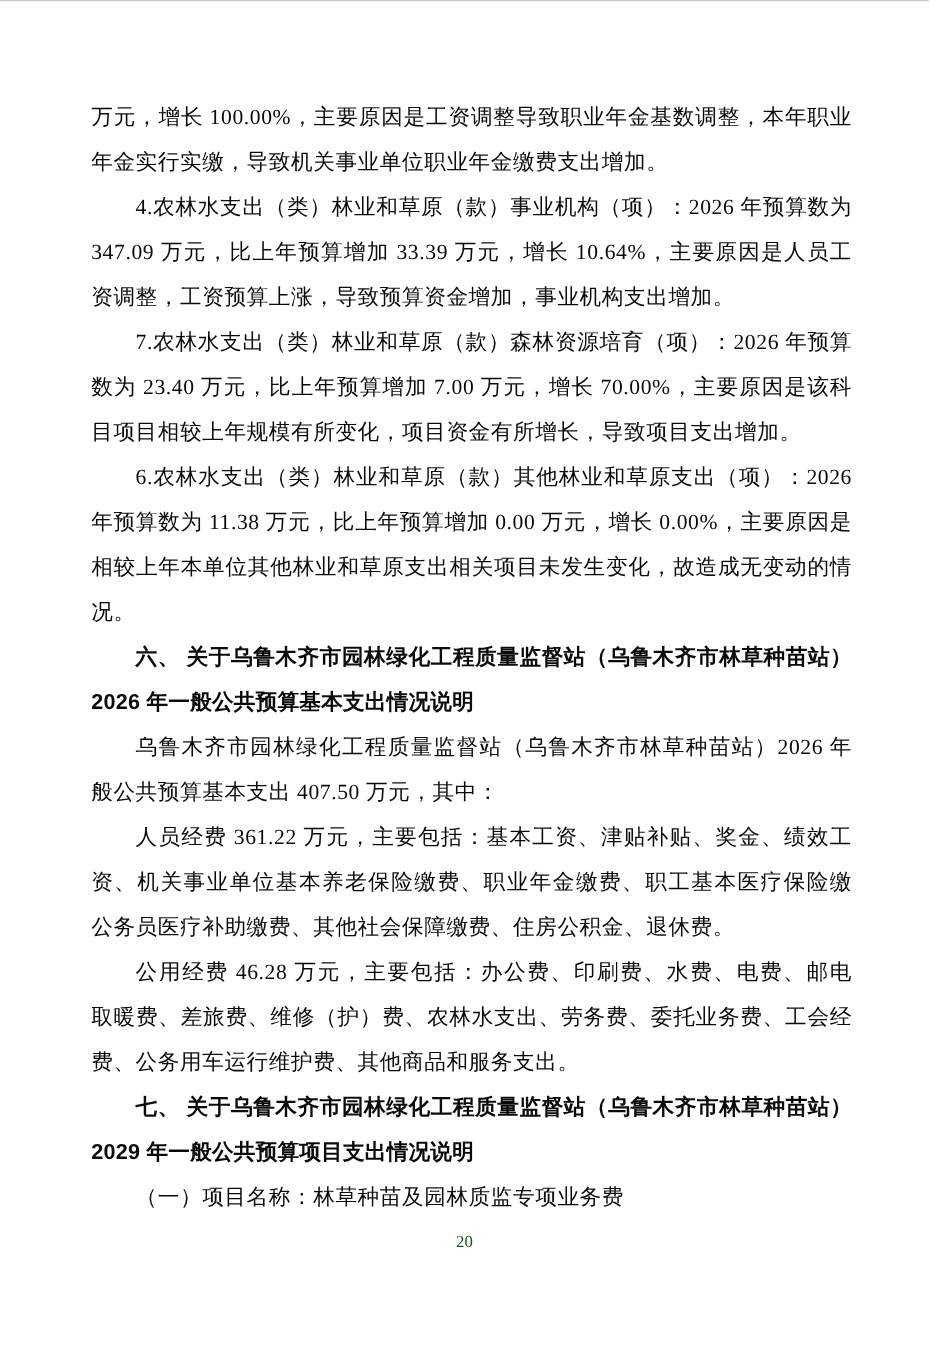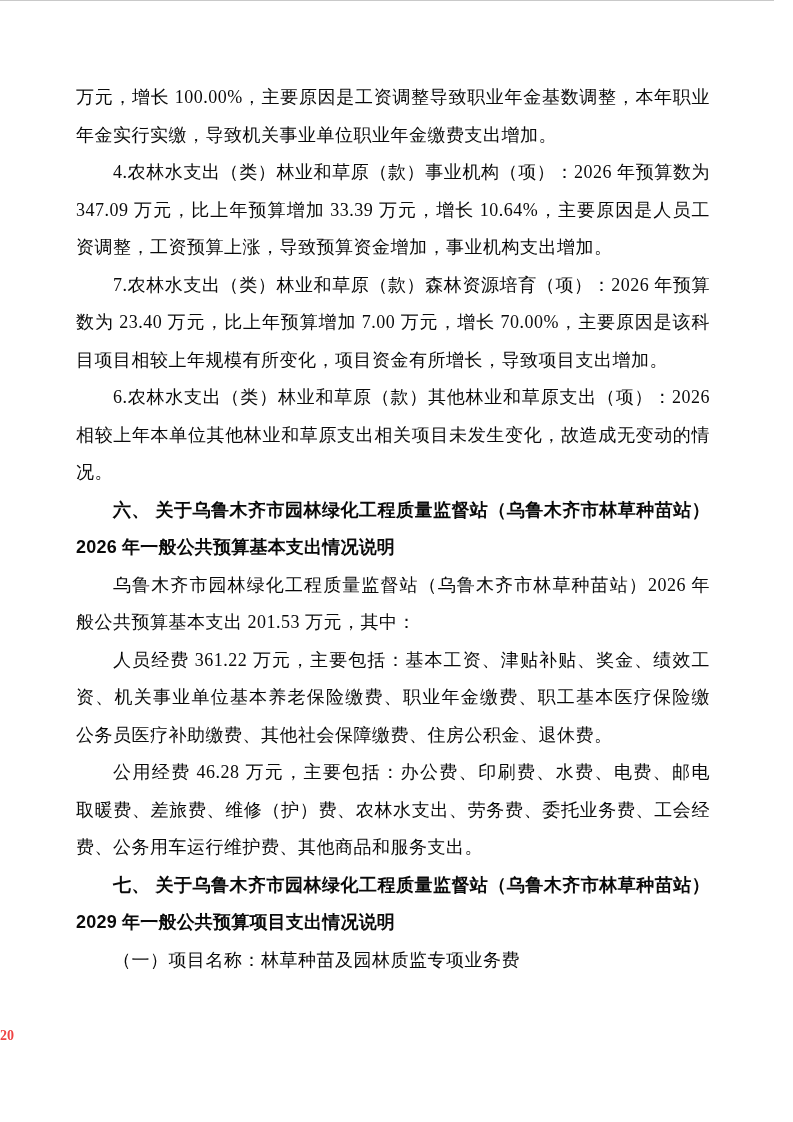--- a/index.html
+++ b/index.html
@@ -38,48 +38,48 @@
   .line.bold {
     font-weight: 700;
     font-family: "Liberation Sans", "DejaVu Sans", sans-serif;
     letter-spacing: 0.2px;
   }
   .page-number {
     position: absolute;
     left: 0;
     top: 1026px;
     width: 100%;
-    text-align: left;
+    text-align: center;
     font-size: 14px;
     line-height: 18px;
-    color: #ef4444;
+    color: #14532d;
     font-family: "Liberation Serif", "DejaVu Serif", serif;
-    font-weight: bold;
   }
 </style>
 </head>
 <body>
 
 <div class="page">
   <div class="content">
       <div class="line justify">万元，增长 100.00%，主要原因是工资调整导致职业年金基数调整，本年职业</div>
       <div class="line">年金实行实缴，导致机关事业单位职业年金缴费支出增加。</div>
       <div class="line indent justify">4.农林水支出（类）林业和草原（款）事业机构（项）：2026 年预算数为</div>
       <div class="line justify">347.09 万元，比上年预算增加 33.39 万元，增长 10.64%，主要原因是人员工</div>
       <div class="line">资调整，工资预算上涨，导致预算资金增加，事业机构支出增加。</div>
       <div class="line indent justify">7.农林水支出（类）林业和草原（款）森林资源培育（项）：2026 年预算</div>
       <div class="line justify">数为 23.40 万元，比上年预算增加 7.00 万元，增长 70.00%，主要原因是该科</div>
       <div class="line">目项目相较上年规模有所变化，项目资金有所增长，导致项目支出增加。</div>
       <div class="line indent justify">6.农林水支出（类）林业和草原（款）其他林业和草原支出（项）：2026</div>
+      <div class="line justify">年预算数为 11.38 万元，比上年预算增加 0.00 万元，增长 0.00%，主要原因是</div>
       <div class="line justify">相较上年本单位其他林业和草原支出相关项目未发生变化，故造成无变动的情</div>
       <div class="line">况。</div>
       <div class="line bold indent justify">六、 关于乌鲁木齐市园林绿化工程质量监督站（乌鲁木齐市林草种苗站）</div>
       <div class="line bold">2026 年一般公共预算基本支出情况说明</div>
       <div class="line indent justify">乌鲁木齐市园林绿化工程质量监督站（乌鲁木齐市林草种苗站）2026 年一</div>
-      <div class="line">般公共预算基本支出 201.53 万元，其中：</div>
+      <div class="line">般公共预算基本支出 407.50 万元，其中：</div>
       <div class="line indent justify">人员经费 361.22 万元，主要包括：基本工资、津贴补贴、奖金、绩效工</div>
       <div class="line justify">资、机关事业单位基本养老保险缴费、职业年金缴费、职工基本医疗保险缴费、</div>
       <div class="line">公务员医疗补助缴费、其他社会保障缴费、住房公积金、退休费。</div>
       <div class="line indent justify">公用经费 46.28 万元，主要包括：办公费、印刷费、水费、电费、邮电费、</div>
       <div class="line justify">取暖费、差旅费、维修（护）费、农林水支出、劳务费、委托业务费、工会经</div>
       <div class="line">费、公务用车运行维护费、其他商品和服务支出。</div>
       <div class="line bold indent justify">七、 关于乌鲁木齐市园林绿化工程质量监督站（乌鲁木齐市林草种苗站）</div>
       <div class="line bold">2029 年一般公共预算项目支出情况说明</div>
       <div class="line indent">（一）项目名称：林草种苗及园林质监专项业务费</div>
     </div>

